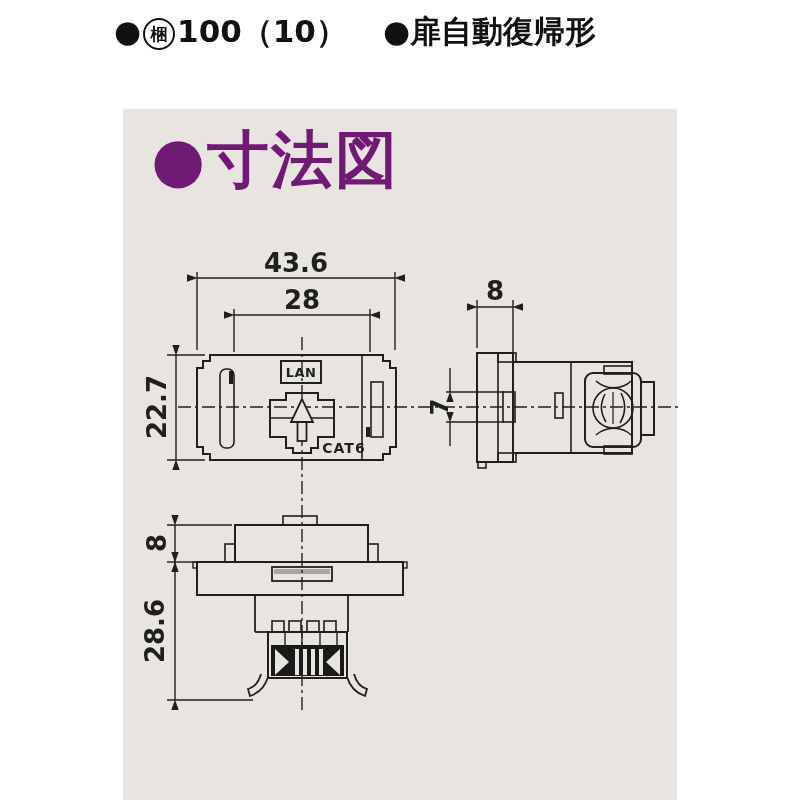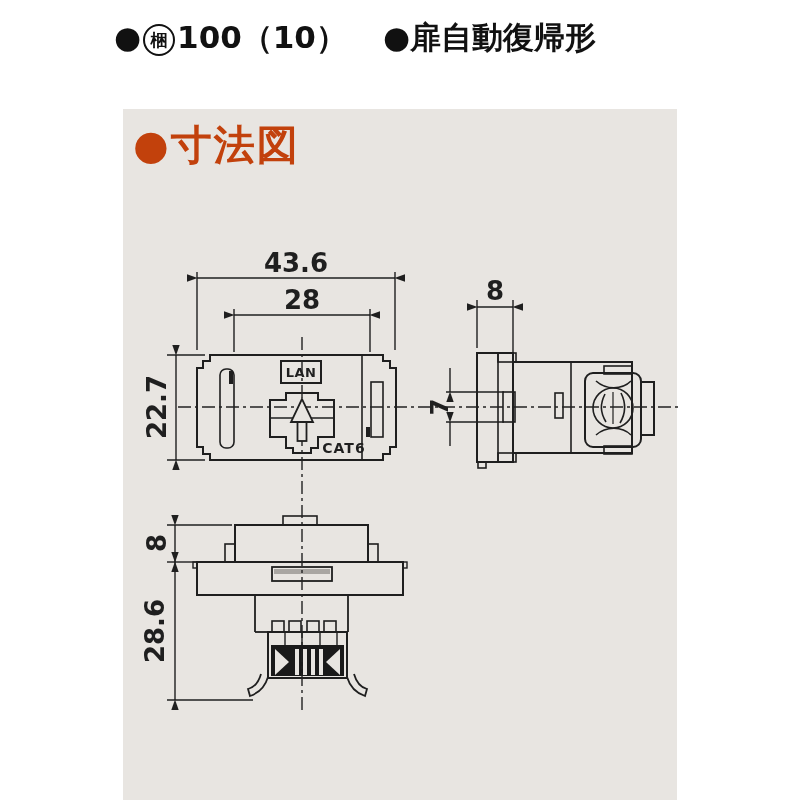--- a/index.html
+++ b/index.html
@@ -1,27 +1,27 @@
 <!DOCTYPE html>
 <html><head>
 <meta charset="utf-8">
 <style>
   html,body{margin:0;padding:0;}
   body{width:800px;height:800px;overflow:hidden;background:#fff;}
   .page{position:relative;width:800px;height:800px;background:#fff;
         font-family:"DejaVu Sans","Liberation Sans",sans-serif;color:#111;}
-  .header{position:absolute;left:114px;top:15px;font-weight:bold;font-size:31px;
-          line-height:44px;letter-spacing:0px;white-space:nowrap;}
+  .header{position:absolute;left:114px;top:4px;font-weight:bold;font-size:31px;
+          line-height:54px;letter-spacing:0px;white-space:nowrap;}
   .circled{display:inline-flex;align-items:center;justify-content:center;
            width:28px;height:28px;border:2.5px solid #111;border-radius:50%;
            font-size:17px;font-weight:bold;vertical-align:2px;margin:0 2px;}
   .gap2{margin-left:36px;}
   .panel{position:absolute;left:123px;top:109px;width:554px;height:691px;background:#e8e5e1;}
-  .panel-title{position:absolute;left:10px;top:9px;font-size:41px;font-weight:bold;
-               letter-spacing:2px;color:#c2410c;white-space:nowrap;}
+  .panel-title{position:absolute;left:28px;top:9px;font-size:62px;font-weight:bold;
+               letter-spacing:2px;color:#701a75;white-space:nowrap;}
   svg.drawing{position:absolute;left:0;top:0;}
   svg text{font-family:"DejaVu Sans","Liberation Sans",sans-serif;font-weight:bold;fill:#1f1f1f;}
   .t26{font-size:26px;}
   .t24{font-size:24px;}
   .t13{font-size:13px;letter-spacing:0.5px;}
   .t14{font-size:14px;letter-spacing:1px;}
 </style>
 </head>
 <body>
 

